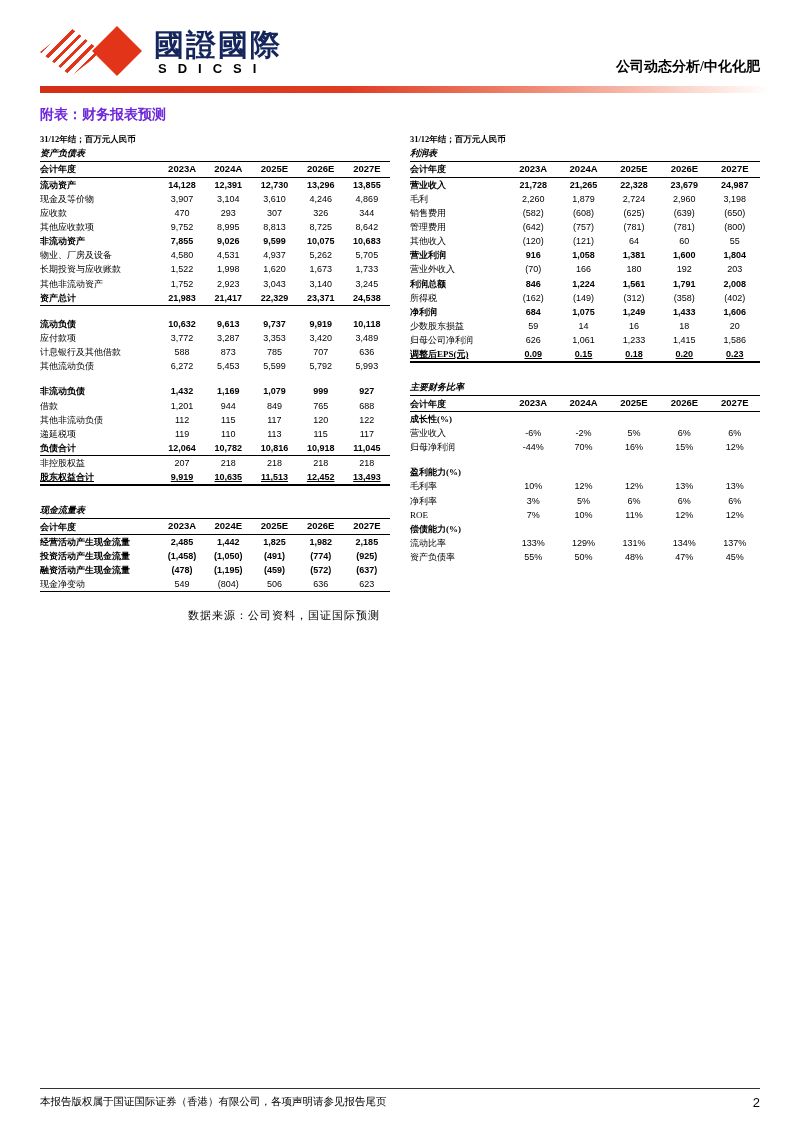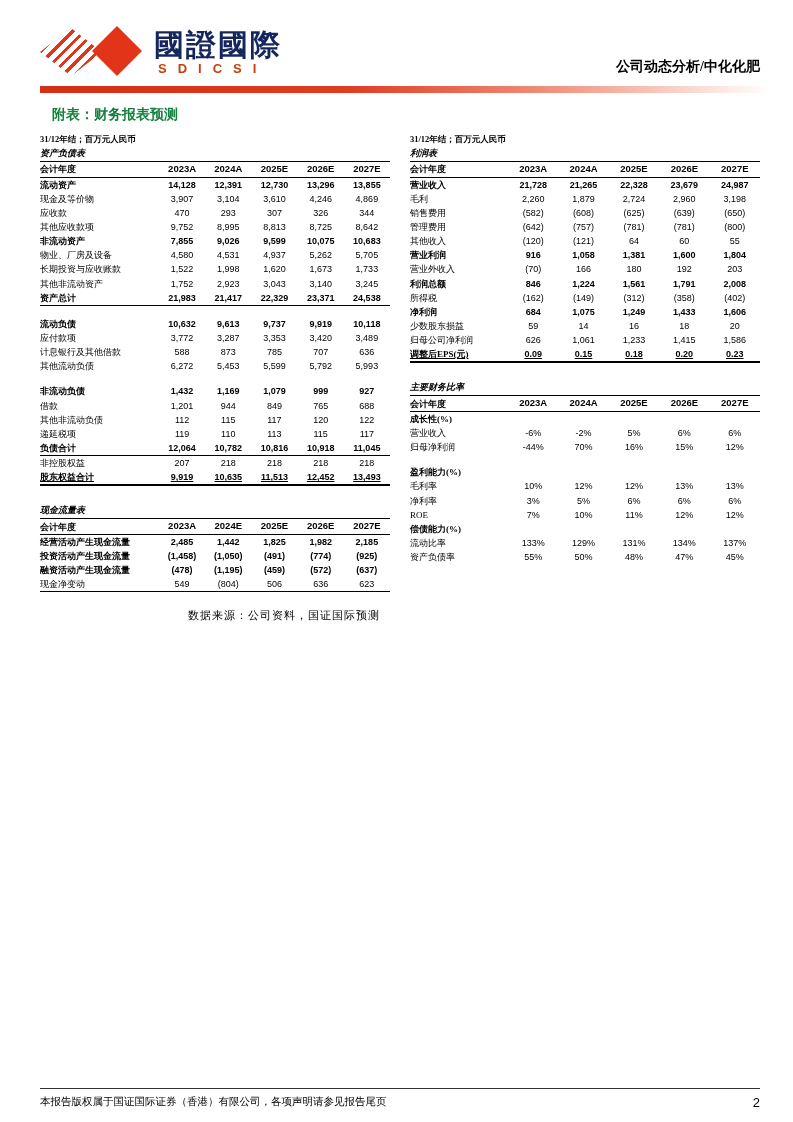--- a/index.html
+++ b/index.html
@@ -17,26 +17,26 @@
     clip-path:polygon(50% 0,100% 50%,50% 100%,0 50%);
     background:repeating-linear-gradient(135deg,#e23418 0 3px,#ffffff 3px 8px);
   }
   .logo-diamond{
     position:absolute;left:52px;top:2px;width:50px;height:50px;
     clip-path:polygon(50% 0,100% 50%,50% 100%,0 50%);
     background:#e23418;
   }
   .brand-text{display:flex;flex-direction:column;line-height:1;}
   .brand-cn{font-size:30px;font-weight:bold;color:#15265d;letter-spacing:2px;font-family:"Liberation Serif","DejaVu Serif",serif;}
-  .brand-en{font-size:13px;font-weight:bold;color:#c2410c;letter-spacing:11px;margin-top:2px;padding-left:4px;font-family:"Liberation Sans","DejaVu Sans",sans-serif;}
+  .brand-en{font-size:13px;font-weight:bold;color:#000000;letter-spacing:11px;margin-top:2px;padding-left:4px;font-family:"Liberation Sans","DejaVu Sans",sans-serif;}
   .doc-type{font-size:14px;font-weight:bold;padding-bottom:4px;}
   .redbar{height:7px;margin-top:6px;margin-right:-10px;
     background:linear-gradient(90deg,#d42f16 0%,#df3c22 42%,#ef8a74 68%,#fad4ca 88%,#ffffff 100%);}
   
-  .page-title{color:#15803d;font-size:14px;font-weight:bold;margin:13px 0 10px 12px;}
+  .page-title{color:#6d28d9;font-size:14px;font-weight:bold;margin:13px 0 10px 0;}
   
   .cols{display:flex;gap:20px;}
   .col{flex:1;min-width:0;}
   .tbl-note{font-size:8.5px;font-weight:bold;line-height:1.3;}
   .tbl-name{font-size:9px;font-weight:bold;line-height:1.3;margin-top:3px;font-style:italic;}
   .tbl-gap{height:16px;}
   
   table.fin{width:100%;border-collapse:collapse;table-layout:fixed;margin-top:1px;}
   .col-left table.fin td:first-child,.col-left table.fin th:first-child{width:34%;}
   .col-right table.fin td:first-child,.col-right table.fin th:first-child{width:28%;}

